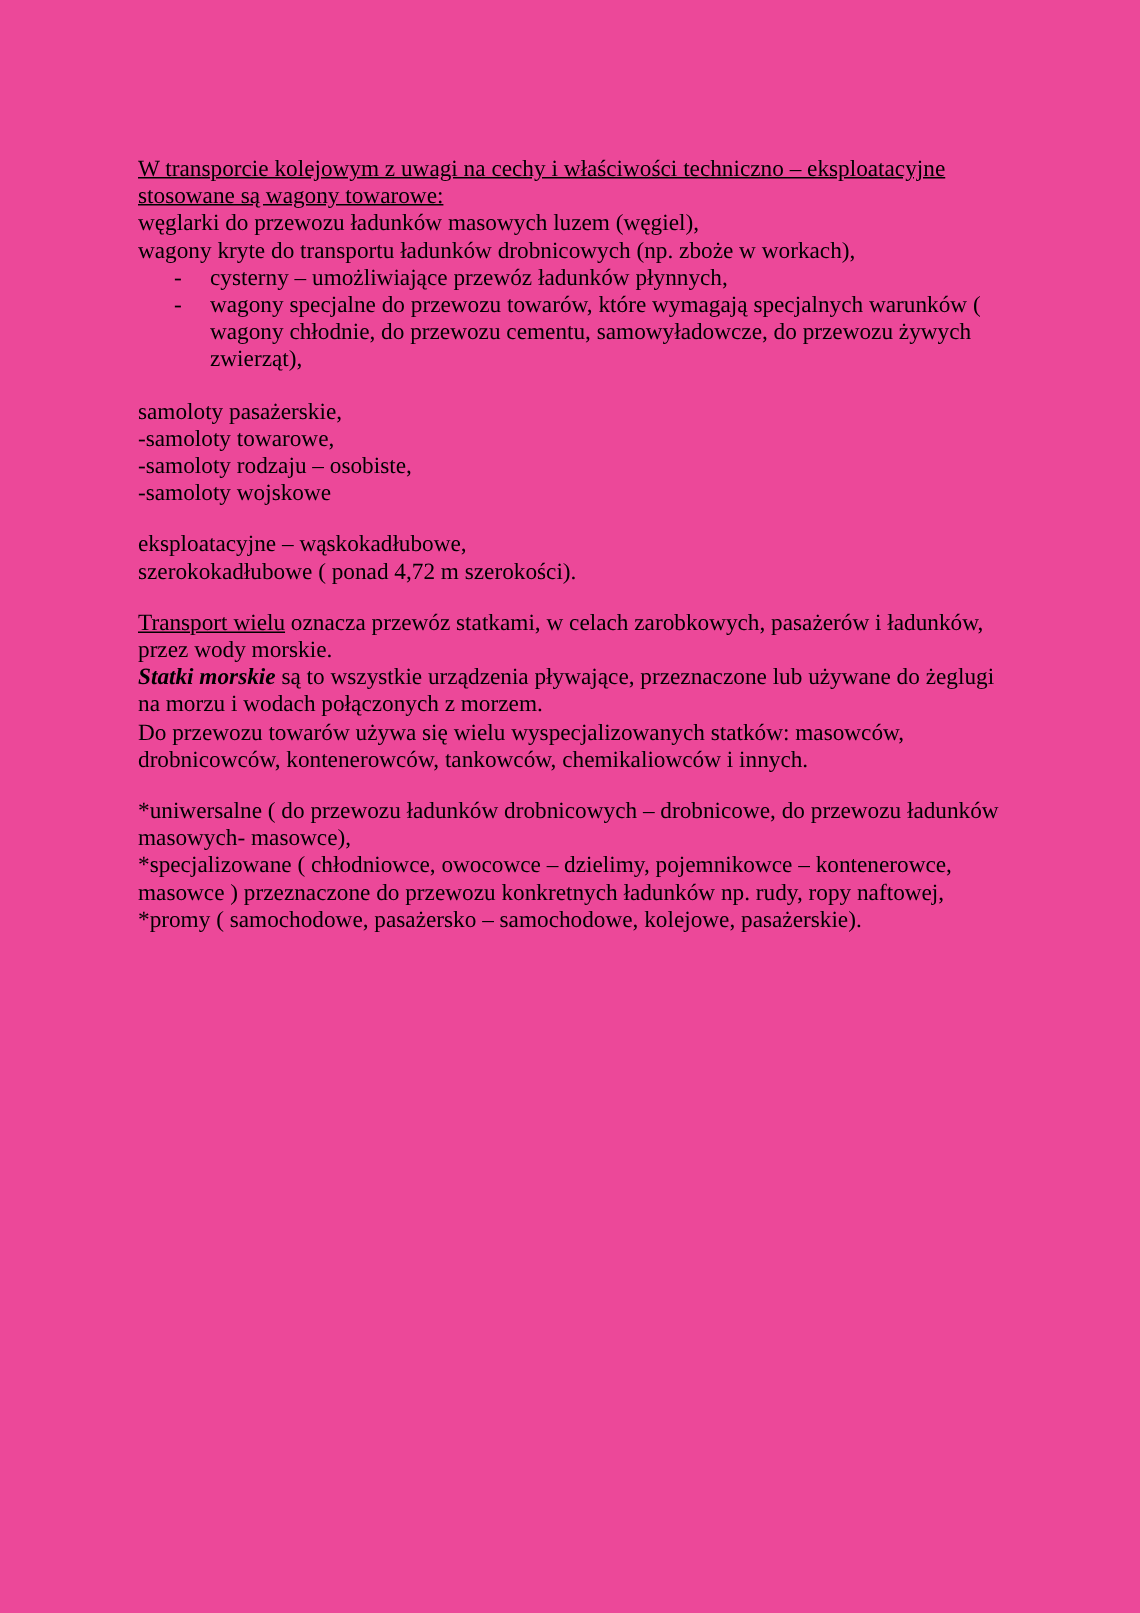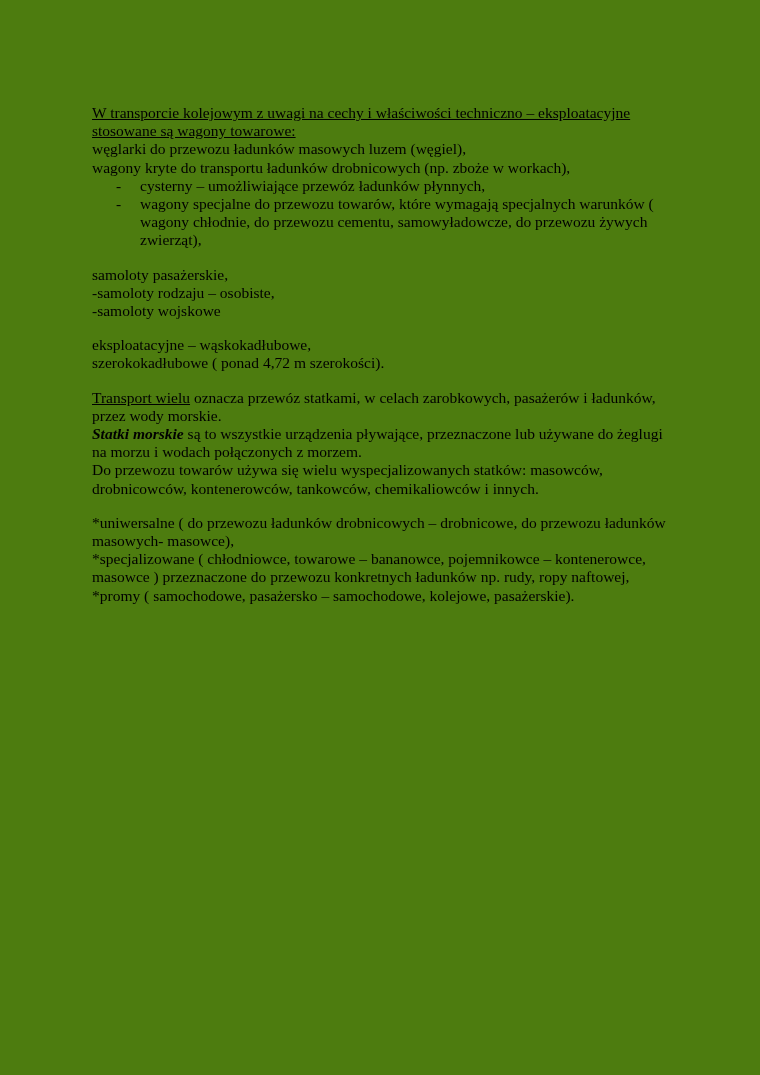--- a/index.html
+++ b/index.html
@@ -4,21 +4,21 @@
 <style>
   html, body {
     margin: 0;
     padding: 0;
     background: #ffffff;
   }
   .page {
     position: relative;
     width: 760px;
     height: 1075px;
-    background: #4d7c0f;
+    background: #ec4899;
     color: #000000;
     font-family: "Liberation Serif", serif;
     font-size: 15.5px;
     line-height: 18.2px;
     overflow: hidden;
   }
   .content {
     padding: 104px 92px 0 92px;
   }
   .para {
@@ -62,35 +62,36 @@
         <span class="btxt">cysterny – umożliwiające przewóz ładunków płynnych,</span>
       </div>
       <div class="bullet">
         <span class="dash">-</span>
         <span class="btxt">wagony specjalne do przewozu towarów, które wymagają specjalnych warunków ( wagony chłodnie, do przewozu cementu, samowyładowcze, do przewozu żywych zwierząt),</span>
       </div>
     </section>
 
     <section class="para">
       <p class="line">samoloty pasażerskie,</p>
+      <p class="line">-samoloty towarowe,</p>
       <p class="line">-samoloty rodzaju – osobiste,</p>
       <p class="line">-samoloty wojskowe</p>
     </section>
 
     <section class="para">
       <p class="line">eksploatacyjne – wąskokadłubowe,</p>
       <p class="line">szerokokadłubowe ( ponad 4,72 m szerokości).</p>
     </section>
 
     <section class="para">
       <p class="line"><span class="u">Transport wielu</span><span> oznacza przewóz statkami, w celach zarobkowych, pasażerów i ładunków, przez wody morskie.</span></p>
       <p class="line"><span class="b">Statki morskie</span><span> są to wszystkie urządzenia pływające, przeznaczone lub używane do żeglugi na morzu i wodach połączonych z morzem.</span></p>
       <p class="line">Do przewozu towarów używa się wielu wyspecjalizowanych statków: masowców, drobnicowców, kontenerowców, tankowców, chemikaliowców i innych.</p>
     </section>
 
     <section class="para">
       <p class="line">*uniwersalne ( do przewozu ładunków drobnicowych – drobnicowe, do przewozu ładunków masowych- masowce),</p>
-      <p class="line">*specjalizowane ( chłodniowce, towarowe – bananowce, pojemnikowce – kontenerowce, masowce ) przeznaczone do przewozu konkretnych ładunków np. rudy, ropy naftowej,</p>
+      <p class="line">*specjalizowane ( chłodniowce, owocowce – dzielimy, pojemnikowce – kontenerowce, masowce ) przeznaczone do przewozu konkretnych ładunków np. rudy, ropy naftowej,</p>
       <p class="line">*promy ( samochodowe, pasażersko – samochodowe, kolejowe, pasażerskie).</p>
     </section>
 
   </div>
 </div>
 
 </body></html>

